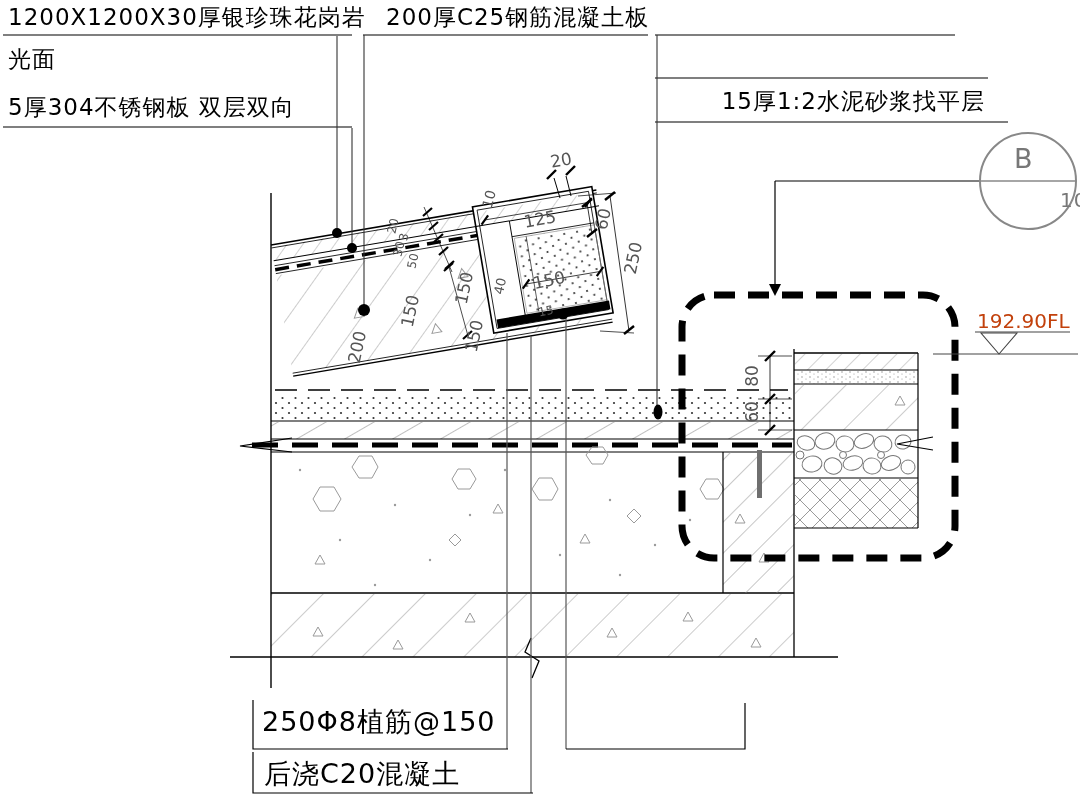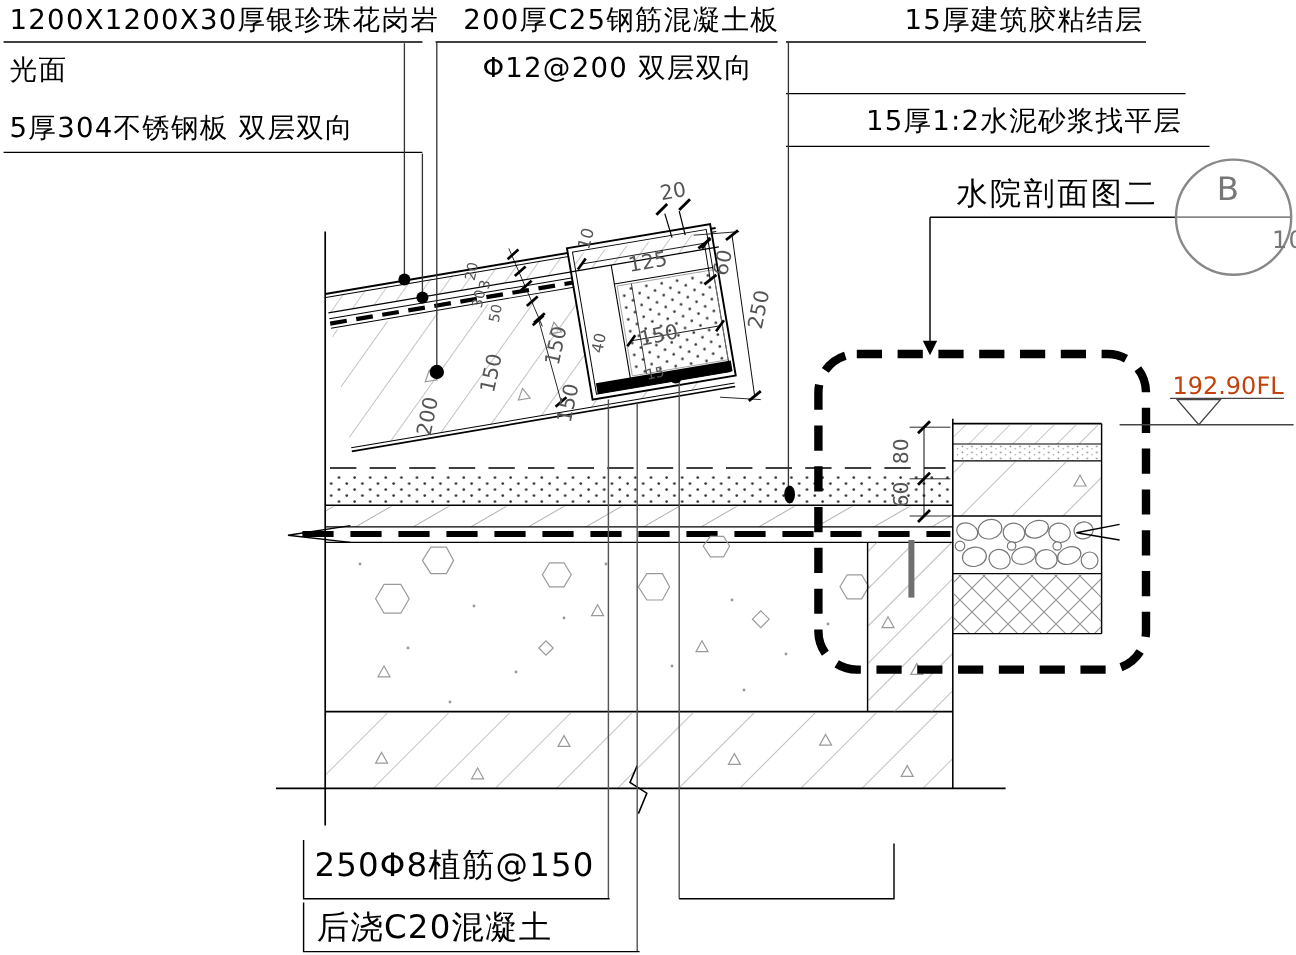--- a/index.html
+++ b/index.html
@@ -276,26 +276,23 @@
       <polygon points="981,333 1017,333 999,354" stroke-width="1.1"></polygon>
       <line x1="933" y1="354" x2="1078" y2="354" stroke-width="1.2"></line>
     </g>
   </svg>
 
   <div class="txt cjk" style="left:8px;top:4px;">1200X1200X30厚银珍珠花岗岩</div>
   <div class="txt cjk" style="left:8px;top:46px;">光面</div>
   <div class="txt cjk" style="left:8px;top:94px;">5厚304不锈钢板 双层双向</div>
 
   <div class="txt cjk" style="left:386px;top:4px;">200厚C25钢筋混凝土板</div>
-  <div class="txt cjk" style="left:402px;top:44px;">Φ12@200 双层双向</div>
-
-  <div class="txt cjk tr" style="left:655px;top:4px;width:298px;">15厚建筑胶粘结层</div>
+
   <div class="txt cjk tr" style="left:655px;top:88px;width:330px;">15厚1:2水泥砂浆找平层</div>
 
-  <div class="txt ttl" style="left:797px;top:148px;">水院剖面图二</div>
   <div class="txt ref" style="left:1014px;top:143px;font-size:27px;">B</div>
   <div class="txt ref" style="left:1060px;top:189px;font-size:20px;">10.03</div>
 
   <div class="txt lvl" style="left:977px;top:310px;">192.90FL</div>
 
   <div class="txt btm" style="left:262px;top:706px;">250Φ8植筋@150</div>
   <div class="txt btm" style="left:264px;top:758px;">后浇C20混凝土</div>
 
   <div id="dims">
       <span class="dim" style="left: 561px; top: 160px; font-size: 17px; transform: translate(-50%, -50%) rotate(-10deg);">20</span>

